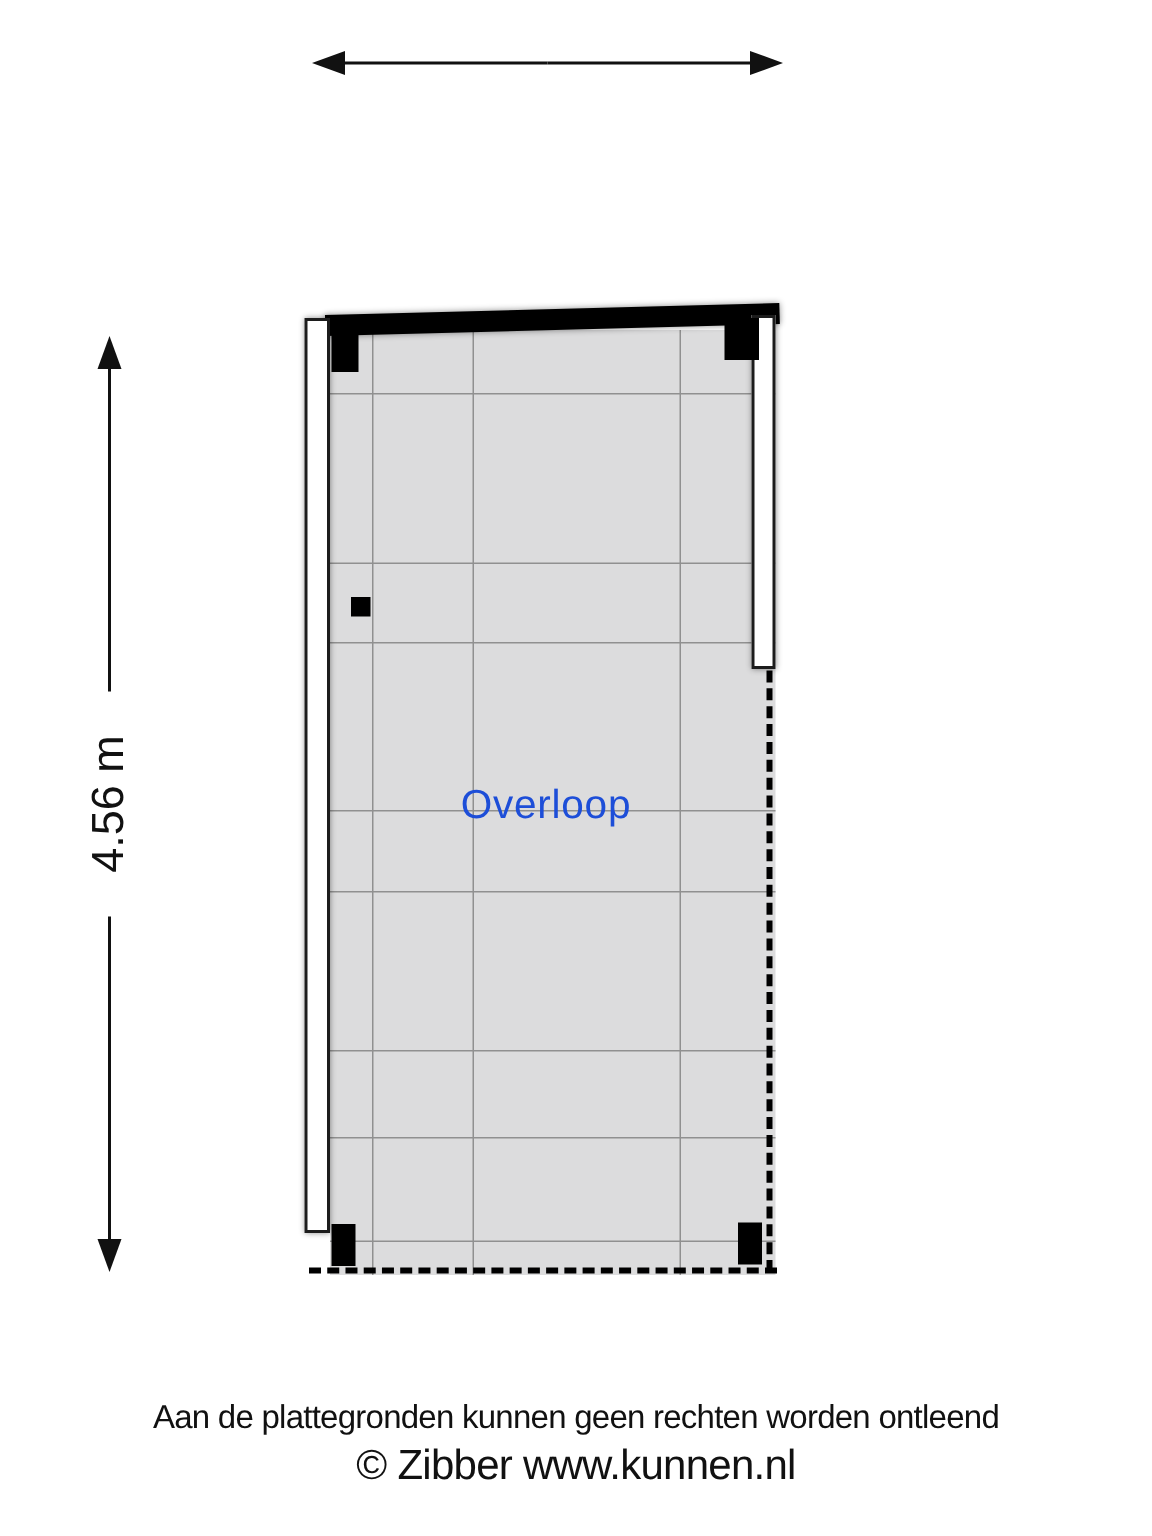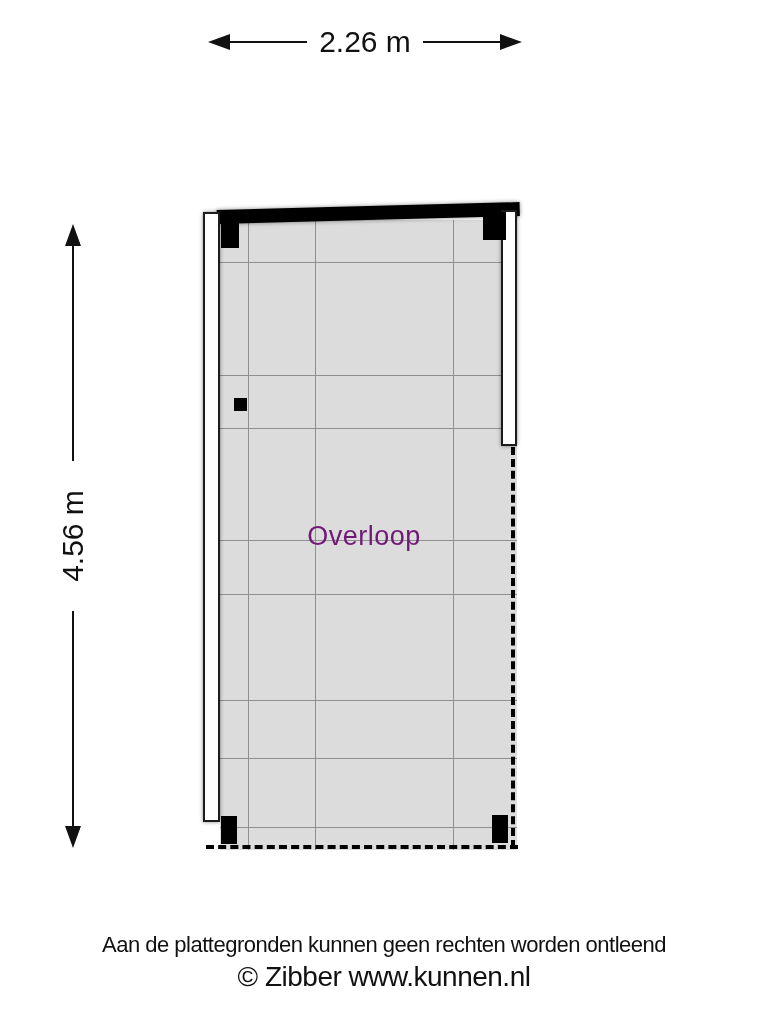--- a/index.html
+++ b/index.html
@@ -50,36 +50,35 @@
   .col-tl{left:221px;top:222px;width:18px;height:26px;}
   .col-tr{left:483px;top:212px;width:23px;height:28px;}
   .col-ml{left:234px;top:398px;width:13px;height:13px;}
   .col-bl{left:221px;top:816px;width:16px;height:28px;}
   .col-br{left:492px;top:815px;width:16px;height:28px;}
 
   .dash-r{position:absolute;left:511px;top:447px;width:0;height:401px;border-left:4px dashed var(--wall-black);}
   .dash-b{position:absolute;left:206px;top:845px;width:312px;height:0;border-top:4px dashed var(--wall-black);}
 
   .room-label{position:absolute;left:264px;top:521px;width:200px;text-align:center;
-    font-size:27px;letter-spacing:0.5px;color:#701a75;}
+    font-size:27px;letter-spacing:0.5px;color:#1d4ed8;}
 
   
   .footer{position:absolute;left:0;top:932px;width:768px;text-align:center;}
   .footer .l1{font-size:22px;letter-spacing:-0.5px;}
   .footer .l2{font-size:28px;letter-spacing:-0.5px;margin-top:3px;}
 </style>
 </head>
 <body>
 
 <div class="page">
 
   <div class="dim-h">
     <div class="tri tri-left"></div>
     <div class="seg"></div>
-    <div class="lbl">2.26 m</div>
     <div class="seg"></div>
     <div class="tri tri-right"></div>
   </div>
 
   <div class="dim-v">
     <div class="tri tri-up"></div>
     <div class="seg"></div>
     <div class="lbl-box">
       <span class="lbl">4.56 m</span>
     </div>

